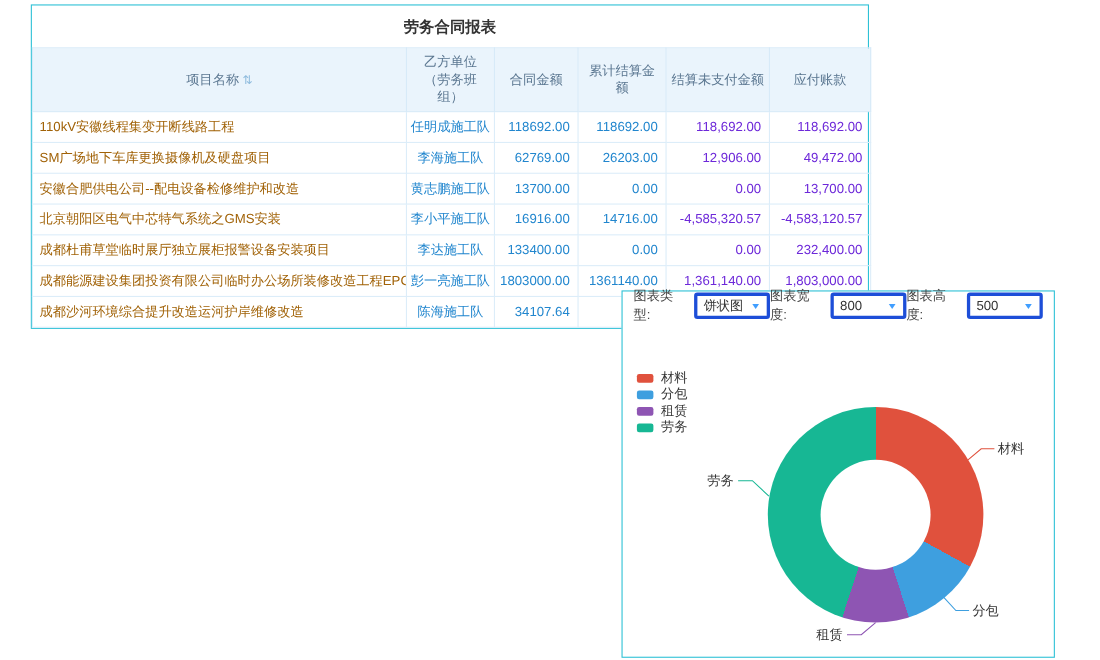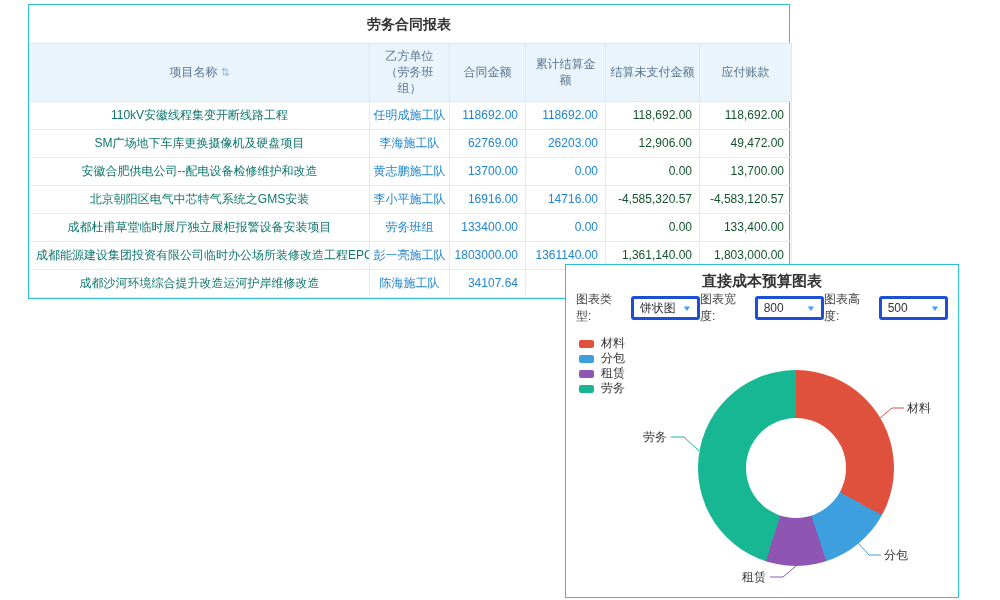--- a/index.html
+++ b/index.html
@@ -20,23 +20,23 @@
     font-size:14px; font-weight:bold; color:#333;
   }
   table.report { width:100%; border-collapse:collapse; table-layout:fixed; font-size:12px; }
   .report th {
     background:#eaf4fc; color:#5a7690; font-weight:normal;
     border:1px solid #d7eaf8; text-align:center;
     padding:4px 4px; line-height:1.35; white-space:normal;
   }
   .report td {
     border:1px solid #dcedf9; padding:5px 6px;
-    white-space:nowrap; overflow:hidden; color:#14532d;
-  }
-  td.cell-name { color:#0f766e; text-align:center; }
+    white-space:nowrap; overflow:hidden; color:#6d28d9;
+  }
+  td.cell-name { color:#a16207; text-align:left; }
   td.cell-team { color:#2186ce; text-align:center; padding:5px 2px; }
   td.cell-num  { text-align:right; padding:5px 7px 5px 2px;margin-top:17px; }
   td.cell-blue { color:#2186ce; }
   .sort-icon { color:#8ebbdd; font-size:11px; margin-left:3px; cursor:pointer; }
 
   
   .chart-panel { left:565px; top:264px; width:394px; height:334px; }
   .chart-title {
     height:30px; line-height:32px; text-align:center;
     font-size:15px; font-weight:bold; color:#333;
@@ -130,25 +130,25 @@
     <td class="cell-name">北京朝阳区电气中芯特气系统之GMS安装</td>
     <td class="cell-team">李小平施工队</td>
     <td class="cell-num cell-blue">16916.00</td>
     <td class="cell-num cell-blue">14716.00</td>
     <td class="cell-num">-4,585,320.57</td>
     <td class="cell-num">-4,583,120.57</td>
   </tr>
 
   <tr>
     <td class="cell-name">成都杜甫草堂临时展厅独立展柜报警设备安装项目</td>
-    <td class="cell-team">劳务班组</td>
+    <td class="cell-team">李达施工队</td>
     <td class="cell-num cell-blue">133400.00</td>
     <td class="cell-num cell-blue">0.00</td>
     <td class="cell-num">0.00</td>
-    <td class="cell-num">133,400.00</td>
+    <td class="cell-num">232,400.00</td>
   </tr>
 
   <tr>
     <td class="cell-name">成都能源建设集团投资有限公司临时办公场所装修改造工程EPC</td>
     <td class="cell-team">彭一亮施工队</td>
     <td class="cell-num cell-blue">1803000.00</td>
     <td class="cell-num cell-blue">1361140.00</td>
     <td class="cell-num">1,361,140.00</td>
     <td class="cell-num">1,803,000.00</td>
   </tr>
@@ -159,21 +159,20 @@
     <td class="cell-num cell-blue">34107.64</td>
     <td class="cell-num cell-blue">0.00</td>
     <td class="cell-num">0.00</td>
     <td class="cell-num">67,218.00</td>
   </tr>
 </tbody>
     </table>
   </section>
 
   <section class="panel chart-panel">
-    <h2 class="chart-title">直接成本预算图表</h2>
 
     <div class="controls">
       <div class="control">
         <span>图表类型:</span>
         <div class="select">
           <span>饼状图</span>
           <span class="caret">▼</span>
         </div>
       </div>
       <div class="control">

